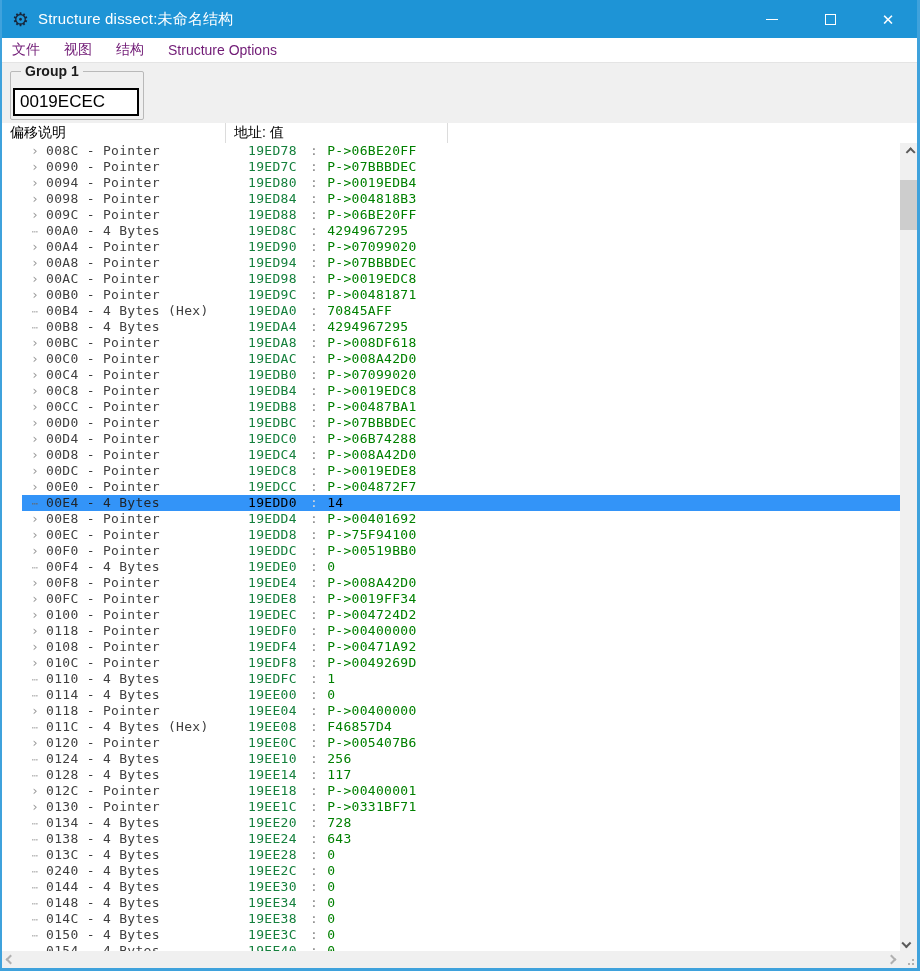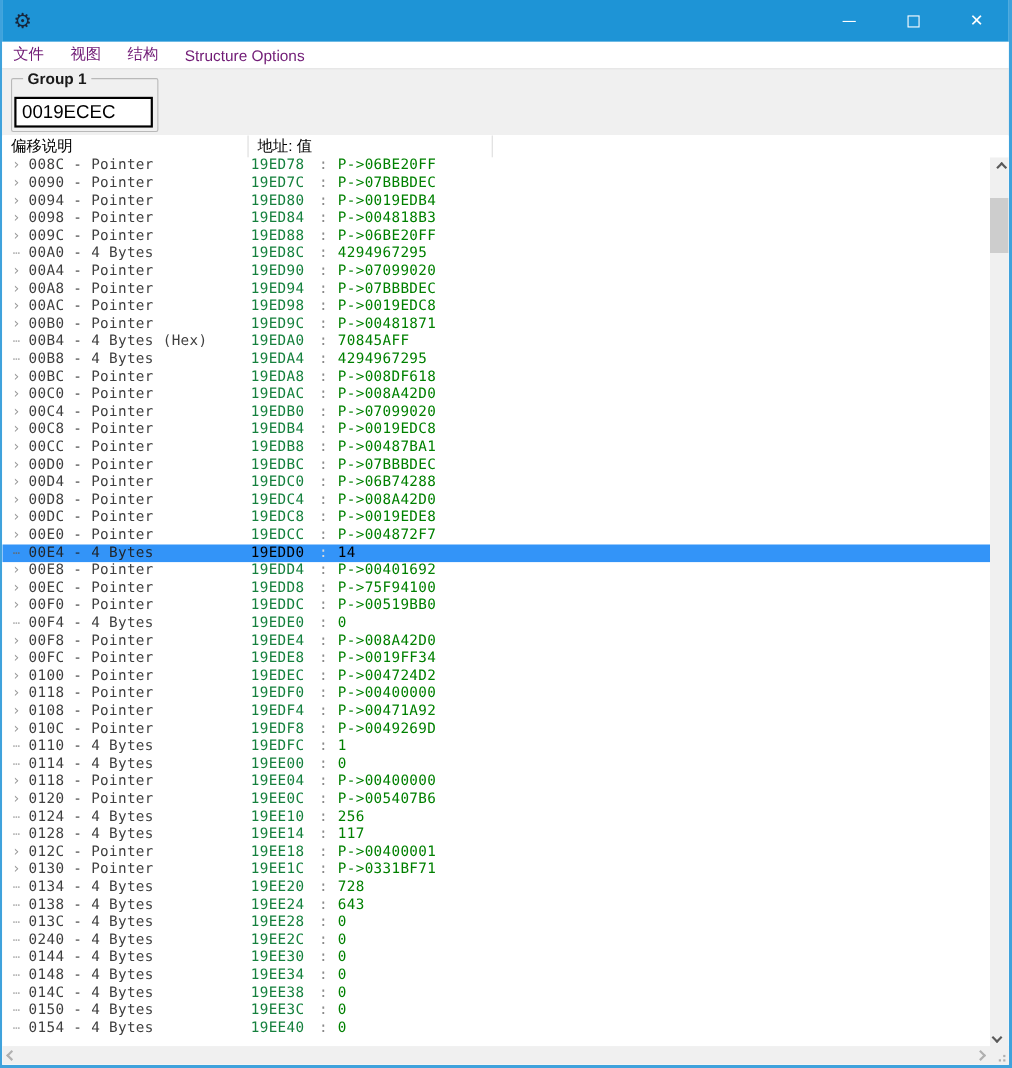--- a/index.html
+++ b/index.html
@@ -30,21 +30,21 @@
   .addr-input { position:absolute; left:2px; top:16px; width:126px; height:28px;
     border:2px solid #000; background:#fff; font-family:"Liberation Sans",sans-serif;
     font-size:17px; padding:0 5px; color:#000; outline:none; }
   
   .content { flex:1; display:flex; flex-direction:column; position:relative; background:#fff; overflow:hidden; }
   .list-header { height:20px; display:flex; font-size:14px; color:#000; background:#fff; flex-shrink:0; }
   .hdr-cell { padding:1px 0 0 8px; border-right:1px solid #dcdcdc; }
   .hdr-offset { width:224px; }
   .hdr-value { width:222px; }
   
-  .list-wrap { flex:1; display:flex; overflow:hidden; }
+  .list-wrap { flex:1; display:flex; overflow:hidden;margin-left:20px; }
   .rows { width:898px; overflow:hidden; position:relative; font-family:"DejaVu Sans Mono","Liberation Mono",monospace; font-size:13px; }
   .row { height:16px; line-height:16px; white-space:nowrap; position:relative; color:#3f3f3f; letter-spacing:.3px; }
   .row .expander { display:inline-block; width:16px; margin-left:5px; text-align:center; color:#9a9a9a; font-size:13px; }
   .row .expander.leaf { color:#b4b4b4; font-size:11px; }
   .row .offset { margin-left:3px; }
   .row .addrcol { position:absolute; left:226px; top:0; }
   .row .addr { display:inline-block; min-width:60px; color:#15803d; }
   .row .colon { color:#8a8a8a; padding:0 9px 0 2px; }
   .row .val { color:#008000; }
   .row.sel { background:#3394F8; color:#20262c; }
@@ -70,20 +70,21 @@
   .size-grip i:nth-child(2){ right:7px; bottom:3px; }
   .size-grip i:nth-child(3){ right:3px; bottom:7px; }
 </style>
 </head>
 <body>
 
 <div class="window">
 
   <div class="titlebar">
     <span class="app-icon">⚙</span>
+    <span class="title-text">Structure dissect:未命名结构</span>
     <div class="win-controls">
       <div class="win-btn">
           <span class="glyph-min"></span>
         </div>
       <div class="win-btn">
           <span class="glyph-max"></span>
         </div>
       <div class="win-btn">
           <span class="glyph-close">✕</span>
         </div>
@@ -140,20 +141,21 @@
           <div class="row"><span class="expander leaf">⋯</span><span class="offset">00F4 - 4 Bytes</span><span class="addrcol"><span class="addr">19EDE0</span><span class="colon">:</span><span class="val">0</span></span></div>
           <div class="row"><span class="expander">›</span><span class="offset">00F8 - Pointer</span><span class="addrcol"><span class="addr">19EDE4</span><span class="colon">:</span><span class="val">P-&gt;008A42D0</span></span></div>
           <div class="row"><span class="expander">›</span><span class="offset">00FC - Pointer</span><span class="addrcol"><span class="addr">19EDE8</span><span class="colon">:</span><span class="val">P-&gt;0019FF34</span></span></div>
           <div class="row"><span class="expander">›</span><span class="offset">0100 - Pointer</span><span class="addrcol"><span class="addr">19EDEC</span><span class="colon">:</span><span class="val">P-&gt;004724D2</span></span></div>
           <div class="row"><span class="expander">›</span><span class="offset">0118 - Pointer</span><span class="addrcol"><span class="addr">19EDF0</span><span class="colon">:</span><span class="val">P-&gt;00400000</span></span></div>
           <div class="row"><span class="expander">›</span><span class="offset">0108 - Pointer</span><span class="addrcol"><span class="addr">19EDF4</span><span class="colon">:</span><span class="val">P-&gt;00471A92</span></span></div>
           <div class="row"><span class="expander">›</span><span class="offset">010C - Pointer</span><span class="addrcol"><span class="addr">19EDF8</span><span class="colon">:</span><span class="val">P-&gt;0049269D</span></span></div>
           <div class="row"><span class="expander leaf">⋯</span><span class="offset">0110 - 4 Bytes</span><span class="addrcol"><span class="addr">19EDFC</span><span class="colon">:</span><span class="val">1</span></span></div>
           <div class="row"><span class="expander leaf">⋯</span><span class="offset">0114 - 4 Bytes</span><span class="addrcol"><span class="addr">19EE00</span><span class="colon">:</span><span class="val">0</span></span></div>
           <div class="row"><span class="expander">›</span><span class="offset">0118 - Pointer</span><span class="addrcol"><span class="addr">19EE04</span><span class="colon">:</span><span class="val">P-&gt;00400000</span></span></div>
+          <div class="row"><span class="expander leaf">⋯</span><span class="offset">011C - 4 Bytes (Hex)</span><span class="addrcol"><span class="addr">19EE08</span><span class="colon">:</span><span class="val">F46857D4</span></span></div>
           <div class="row"><span class="expander">›</span><span class="offset">0120 - Pointer</span><span class="addrcol"><span class="addr">19EE0C</span><span class="colon">:</span><span class="val">P-&gt;005407B6</span></span></div>
           <div class="row"><span class="expander leaf">⋯</span><span class="offset">0124 - 4 Bytes</span><span class="addrcol"><span class="addr">19EE10</span><span class="colon">:</span><span class="val">256</span></span></div>
           <div class="row"><span class="expander leaf">⋯</span><span class="offset">0128 - 4 Bytes</span><span class="addrcol"><span class="addr">19EE14</span><span class="colon">:</span><span class="val">117</span></span></div>
           <div class="row"><span class="expander">›</span><span class="offset">012C - Pointer</span><span class="addrcol"><span class="addr">19EE18</span><span class="colon">:</span><span class="val">P-&gt;00400001</span></span></div>
           <div class="row"><span class="expander">›</span><span class="offset">0130 - Pointer</span><span class="addrcol"><span class="addr">19EE1C</span><span class="colon">:</span><span class="val">P-&gt;0331BF71</span></span></div>
           <div class="row"><span class="expander leaf">⋯</span><span class="offset">0134 - 4 Bytes</span><span class="addrcol"><span class="addr">19EE20</span><span class="colon">:</span><span class="val">728</span></span></div>
           <div class="row"><span class="expander leaf">⋯</span><span class="offset">0138 - 4 Bytes</span><span class="addrcol"><span class="addr">19EE24</span><span class="colon">:</span><span class="val">643</span></span></div>
           <div class="row"><span class="expander leaf">⋯</span><span class="offset">013C - 4 Bytes</span><span class="addrcol"><span class="addr">19EE28</span><span class="colon">:</span><span class="val">0</span></span></div>
           <div class="row"><span class="expander leaf">⋯</span><span class="offset">0240 - 4 Bytes</span><span class="addrcol"><span class="addr">19EE2C</span><span class="colon">:</span><span class="val">0</span></span></div>
           <div class="row"><span class="expander leaf">⋯</span><span class="offset">0144 - 4 Bytes</span><span class="addrcol"><span class="addr">19EE30</span><span class="colon">:</span><span class="val">0</span></span></div>

